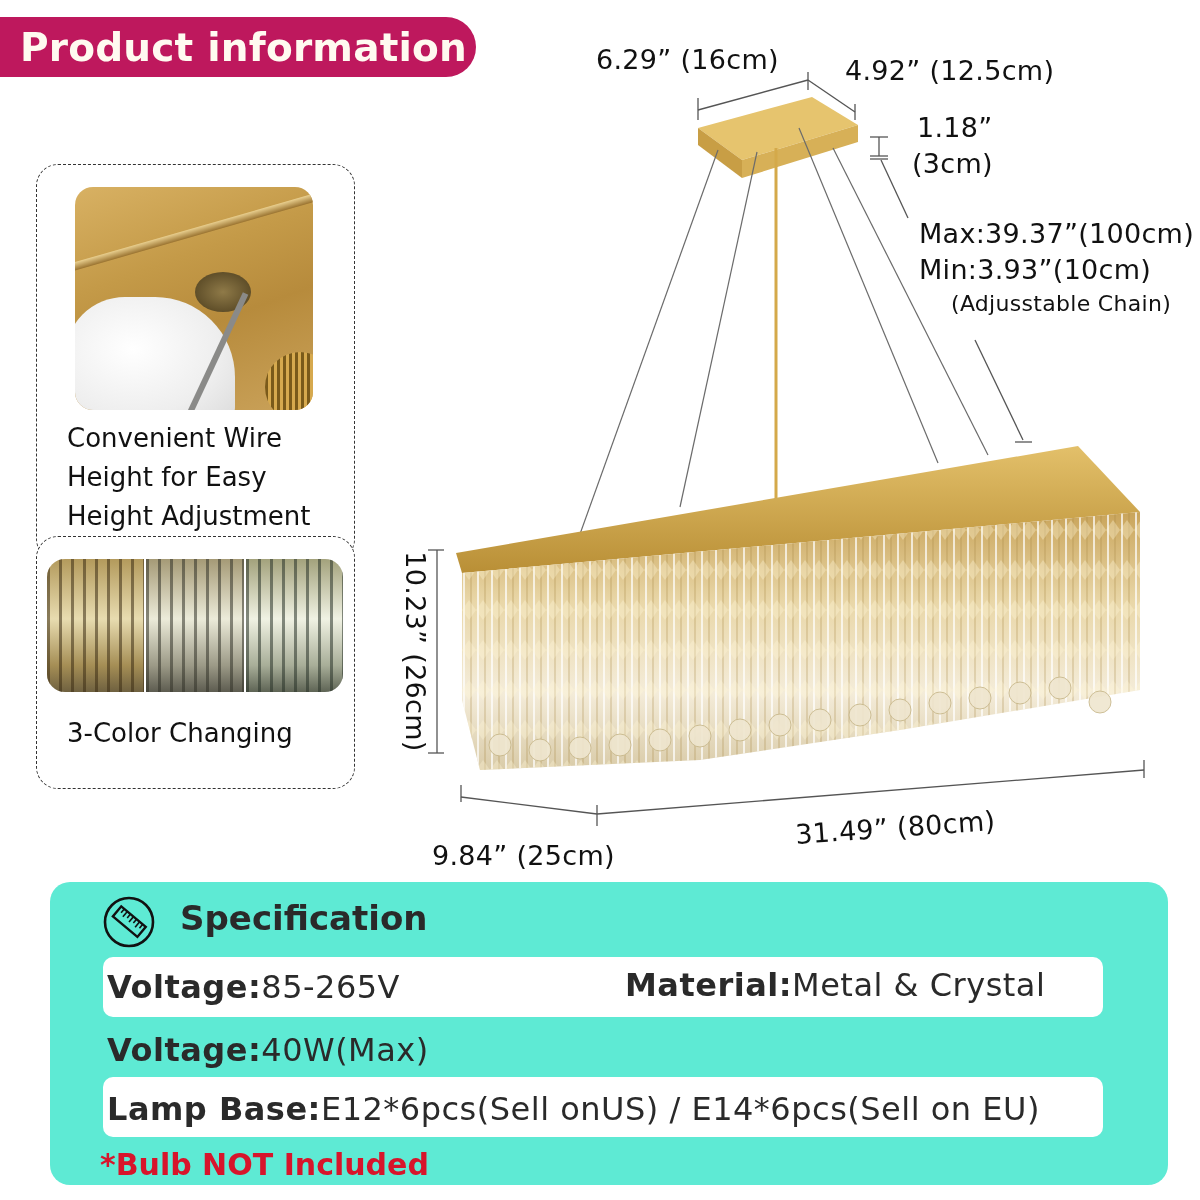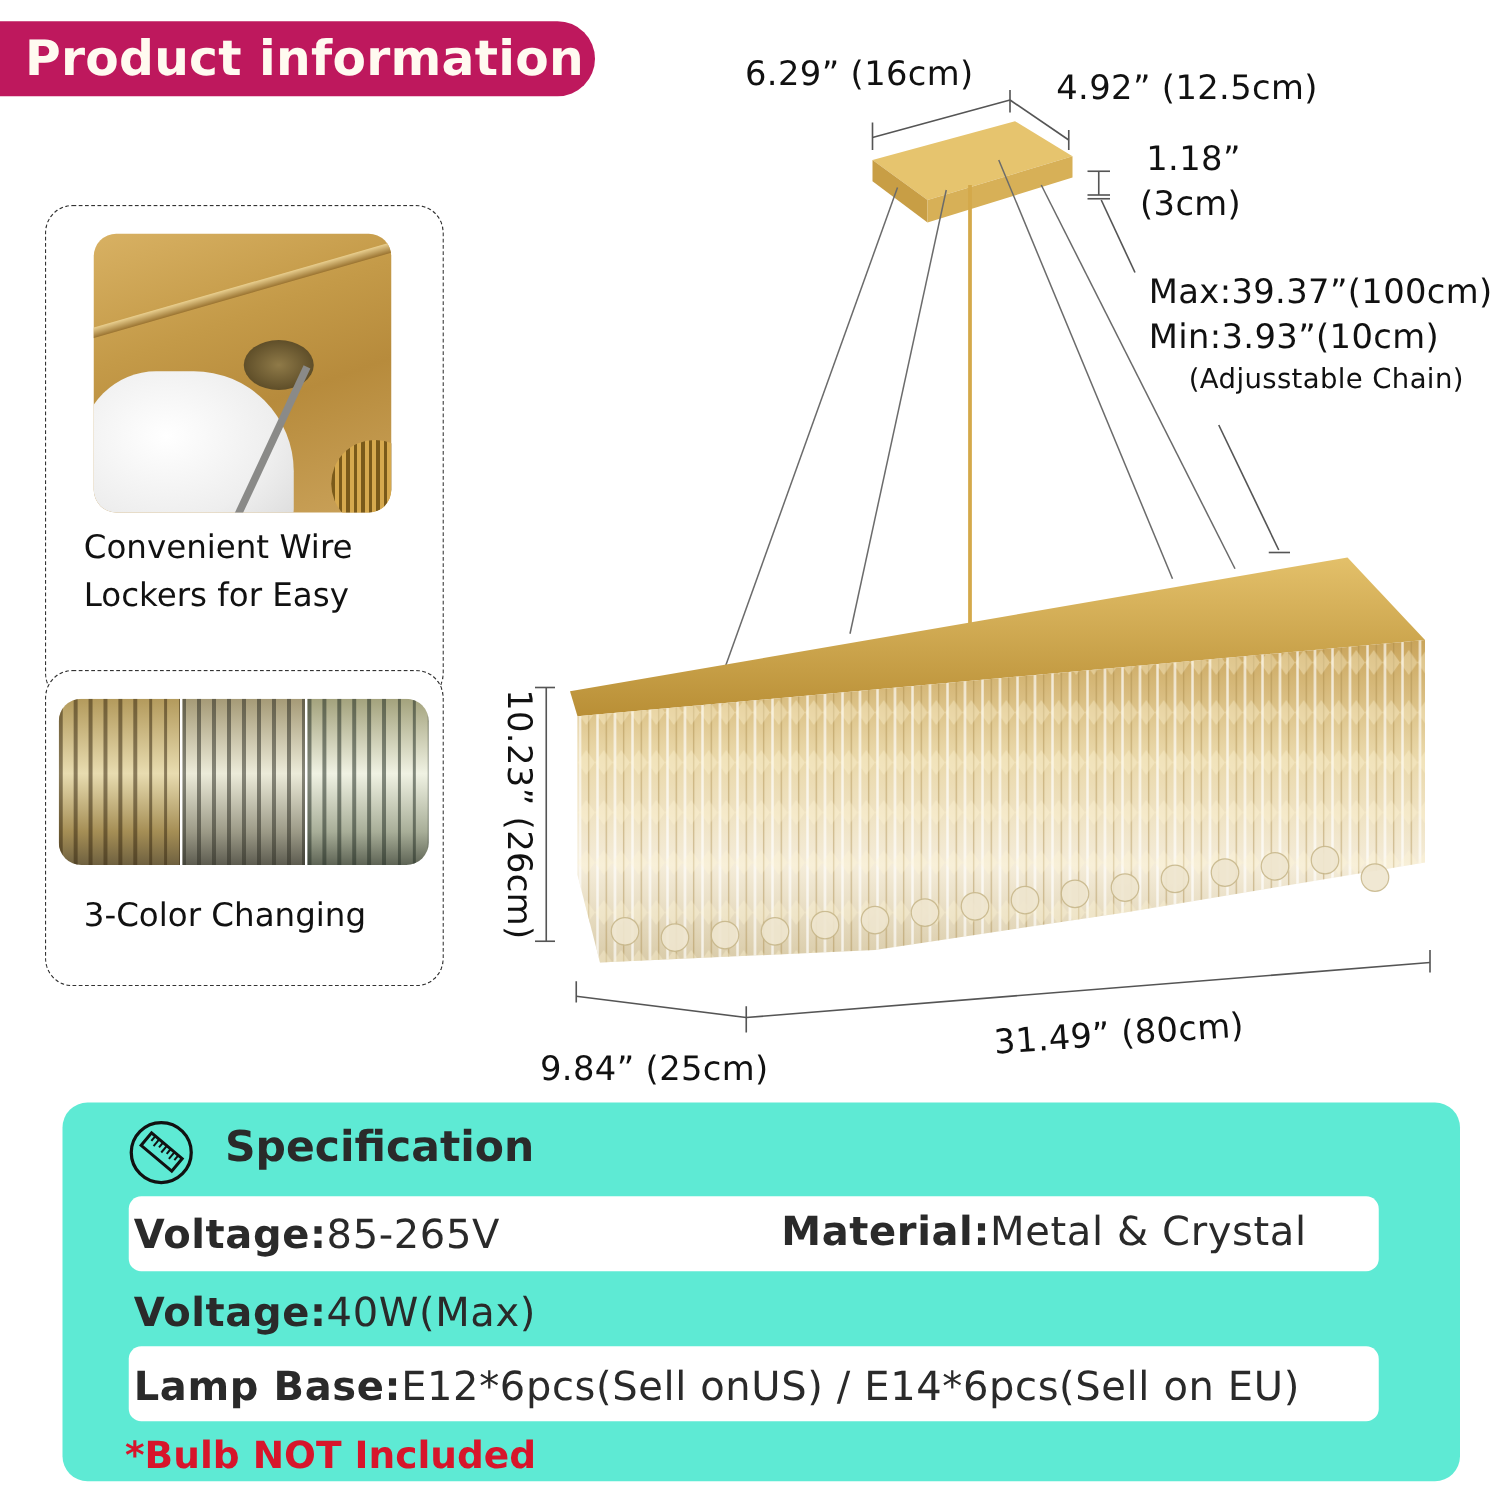--- a/index.html
+++ b/index.html
@@ -62,21 +62,22 @@
 <div class="feature-card card-1">
   <div class="card-photo photo-wire">
     <div class="rail"></div>
       <div class="glove"></div>
       <div class="locker"></div>
       <div class="cable"></div>
       <div class="knob"></div>
   </div>
   <div class="card-caption">
     <div>Convenient Wire</div>
-    <div>Lockers for Easy</div>
+    <div>Height for Easy</div>
+    <div>Height Adjustment</div>
   </div>
 </div>
 
 <div class="feature-card card-2">
   <div class="card-photo photo-colors">
     <div class="swatch sw-warm"></div>
     <div class="swatch sw-neutral"></div>
     <div class="swatch sw-cool"></div>
   </div>
   <div class="card-caption">3-Color Changing</div>

